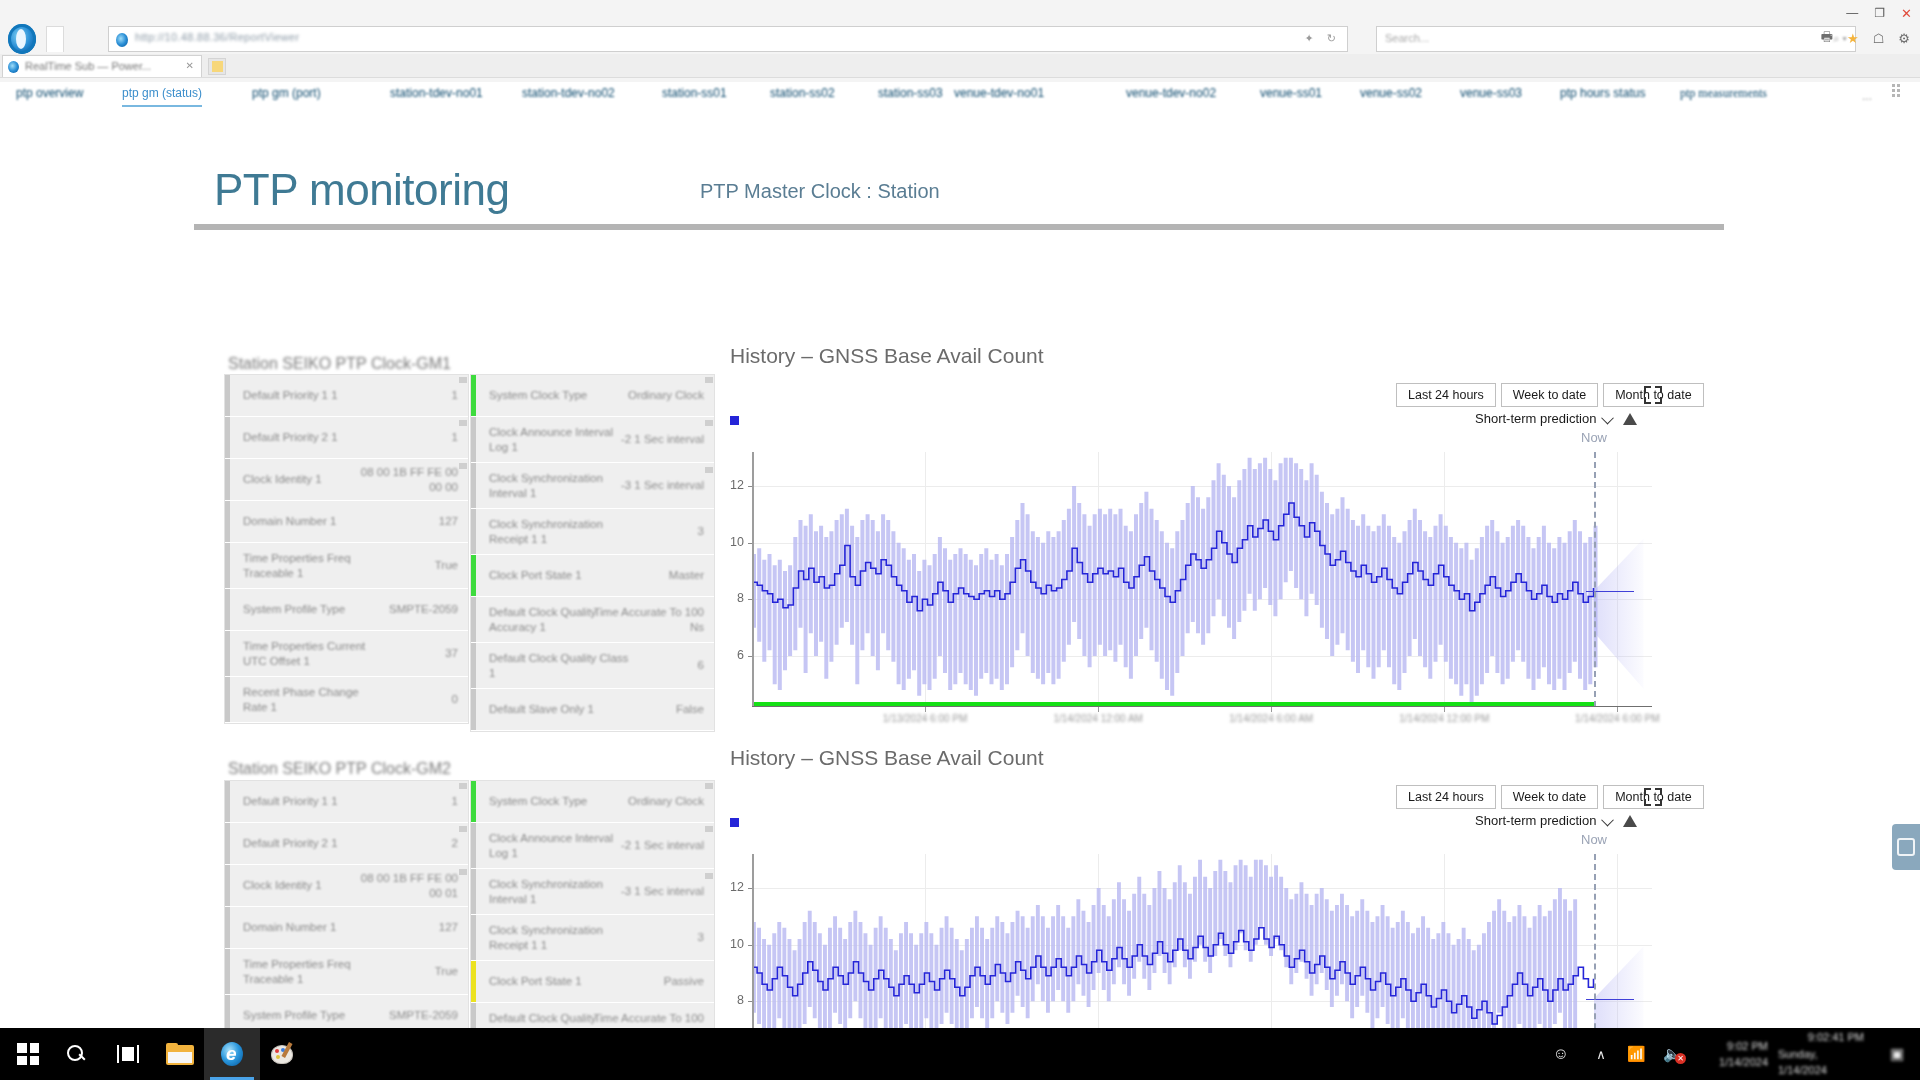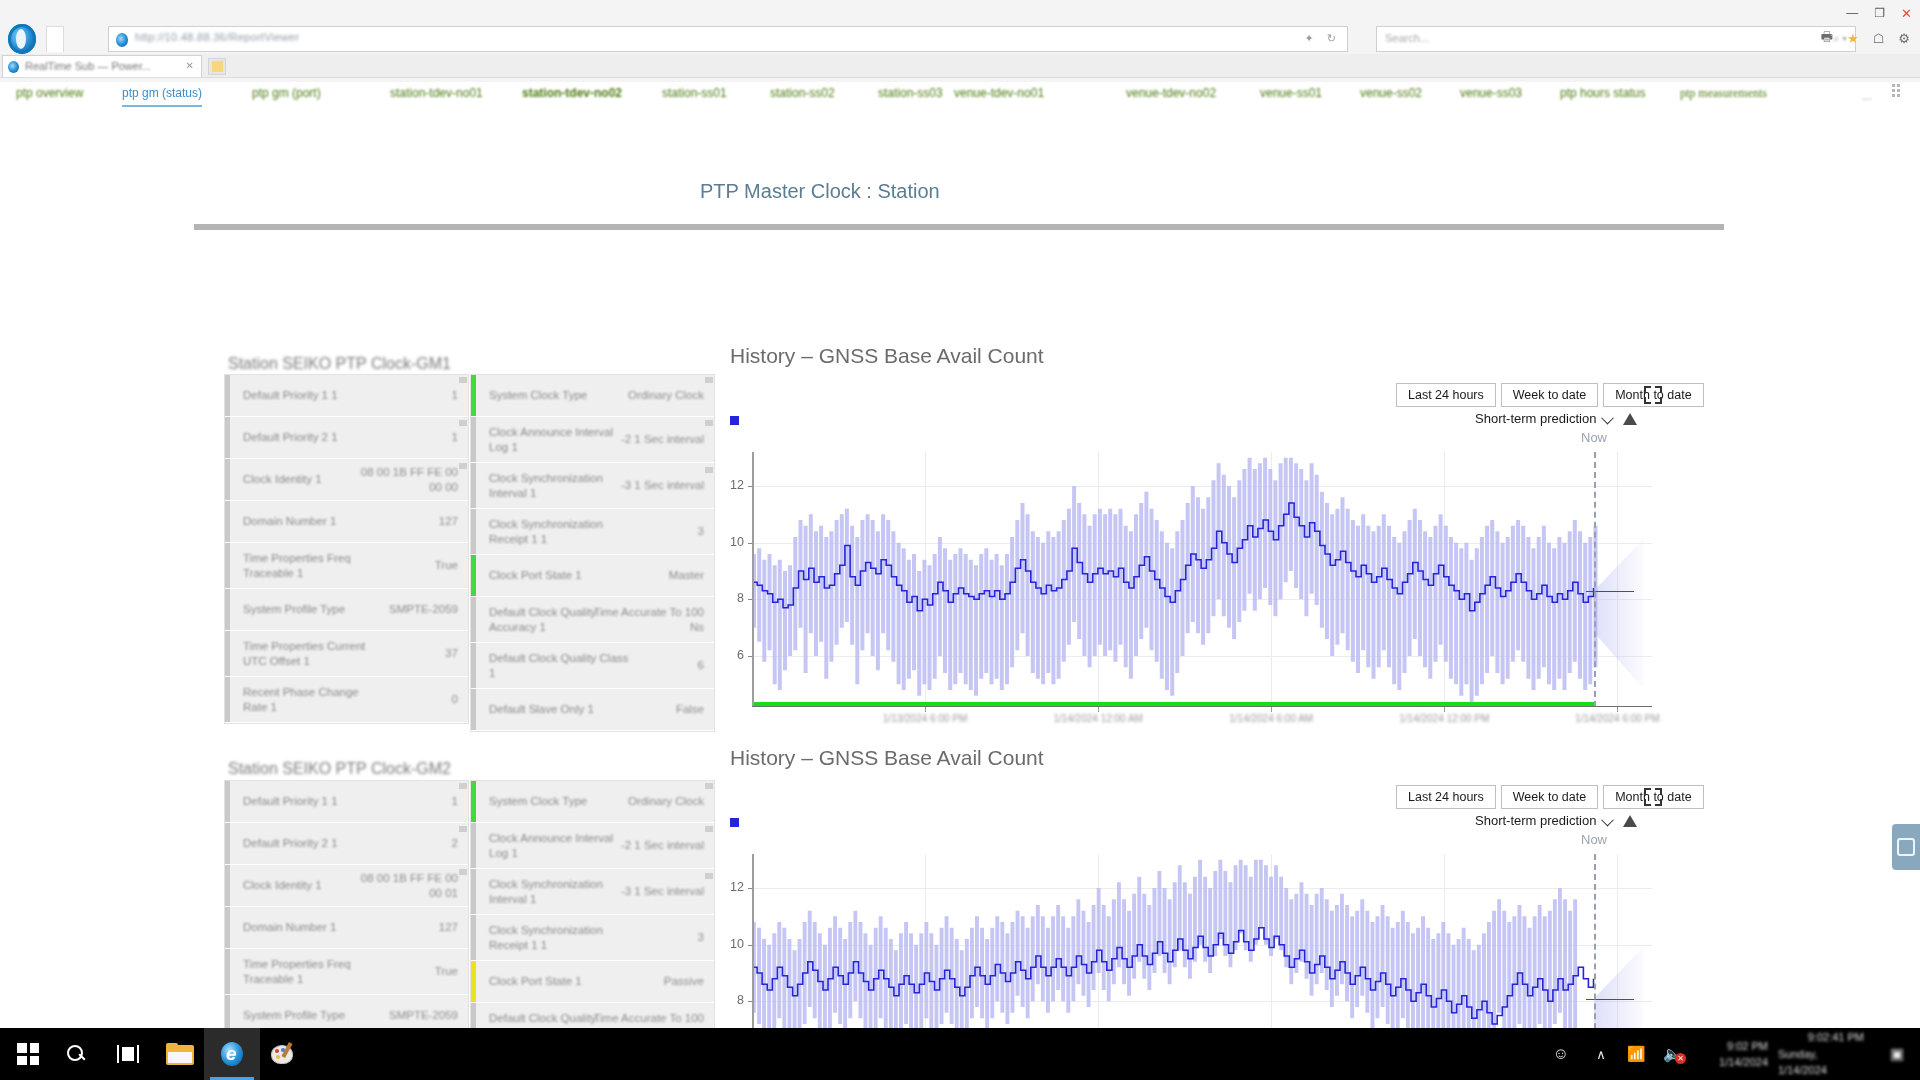--- a/index.html
+++ b/index.html
@@ -50,21 +50,21 @@
   .browser-tab .x { position:absolute; right:7px; top:4px; font-size:10px; color:#999; filter:blur(.6px); }
   .newtab { position:absolute; left:208px; top:4px; width:18px; height:17px; background:#e6e6e6; border:1px solid #d4d4d4; }
   .newtab i { position:absolute; left:3px; top:2px; width:11px; height:11px; background:#f7d77a; }
   .ie-toolicons { position:absolute; right:10px; top:27px; display:flex; gap:14px; align-items:center; }
   .ie-toolicons div { font-size:13px; color:#6d6d6d; }
   .ie-toolicons .fav { color:#f5b43c; }
 
   
   .reporttabs { position:absolute; left:0; top:82px; width:1920px; height:28px; background:#ffffff; }
   .rtab {
-    position:absolute; top:4px; height:20px; font-size:12px; color:#4d7c0f;
+    position:absolute; top:4px; height:20px; font-size:12px; color:#0c4a6e;
     filter: blur(0.85px); white-space:nowrap; padding:0 2px;
   }
   .rtab.active { color:#3b8ecc; filter: blur(0.75px); }
   .rtab.active::after { content:""; position:absolute; left:2px; right:2px; bottom:-1px; height:2px; background:#79b8e0; filter: blur(0.6px); }
   .rtab-more { position:absolute; top:7px; font-size:12px; color:#a5a5a5; filter:blur(.8px); }
   .rtab-grip { position:absolute; right:12px; top:84px; width:14px; height:14px; }
   .rtab-grip i { position:absolute; width:3px; height:3px; background:#b6b6b6; }
 
   
   .page { position:absolute; left:0; top:112px; width:1920px; height:940px; background:#ffffff; }
@@ -230,21 +230,21 @@
       <div>☖</div>
       <div>⚙</div>
     </div>
   </div>
 
   <div class="reporttabs" id="reporttabs">
       <div class="rtab" style="left: 14px;">ptp overview</div>
       <div class="rtab active" style="left: 120px;">ptp gm (status)</div>
       <div class="rtab" style="left: 250px;">ptp gm (port)</div>
       <div class="rtab" style="left: 388px;">station-tdev-no01</div>
-      <div class="rtab" style="left: 520px; font-weight: bold;">station-tdev-no02</div>
+      <div class="rtab" style="left: 520px;">station-tdev-no02</div>
       <div class="rtab" style="left: 660px; text-align: center;">station-ss01</div>
       <div class="rtab" style="left: 768px;">station-ss02</div>
       <div class="rtab" style="left: 876px;">station-ss03</div>
       <div class="rtab" style="left: 952px;">venue-tdev-no01</div>
       <div class="rtab" style="left: 1124px;">venue-tdev-no02</div>
       <div class="rtab" style="left: 1258px;">venue-ss01</div>
       <div class="rtab" style="left: 1358px;">venue-ss02</div>
       <div class="rtab" style="left: 1458px;">venue-ss03</div>
       <div class="rtab" style="left: 1558px;">ptp hours status</div>
       <div class="rtab" style="left: 1678px; font-family: Liberation Serif, serif;">ptp measurements</div>
@@ -254,20 +254,21 @@
     <i style="left:0;top:0"></i>
       <i style="left:5px;top:0"></i>
     <i style="left:0;top:5px"></i>
       <i style="left:5px;top:5px"></i>
     <i style="left:0;top:10px"></i>
       <i style="left:5px;top:10px"></i>
   </div>
 
   <div class="page">
 
+    <div class="page-title">PTP monitoring</div>
     <div class="sub-title">PTP Master Clock : Station</div>
     <div class="title-rule"></div>
 
     <div class="card-head" style="left:228px; top:243px;">Station SEIKO PTP Clock-GM1</div>
     <div class="card-head" style="left:228px; top:648px;">Station SEIKO PTP Clock-GM2</div>
 
     <div id="cards-host">
         <div class="card" style="left: 224px; top: 262px; width: 245px;">
           <div class="prop-row" style="height: 42px;">
             <div class="bar "></div>

